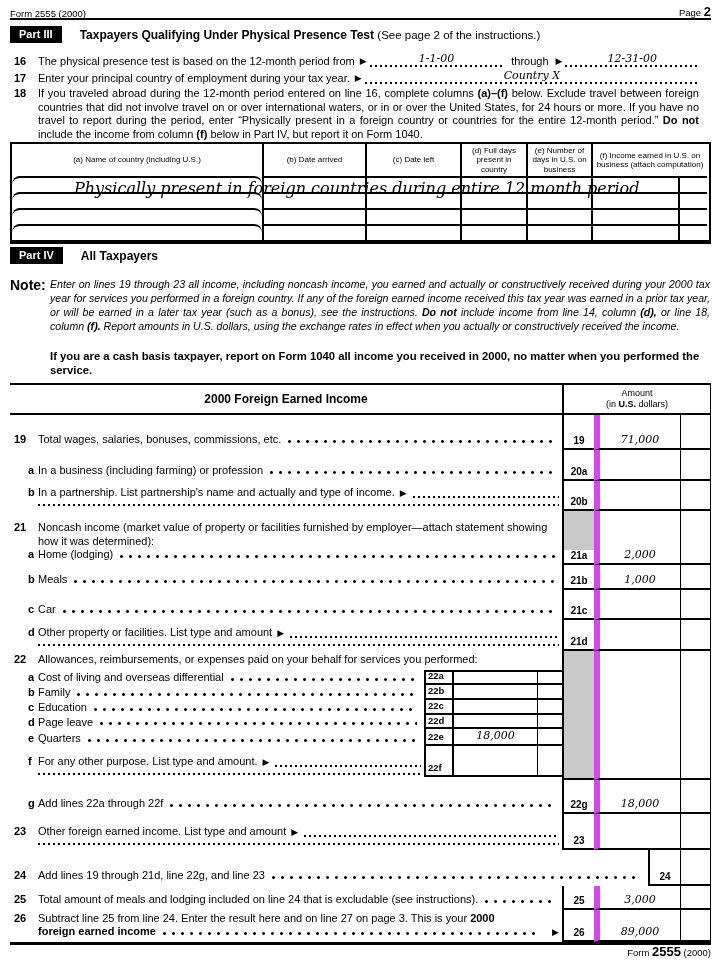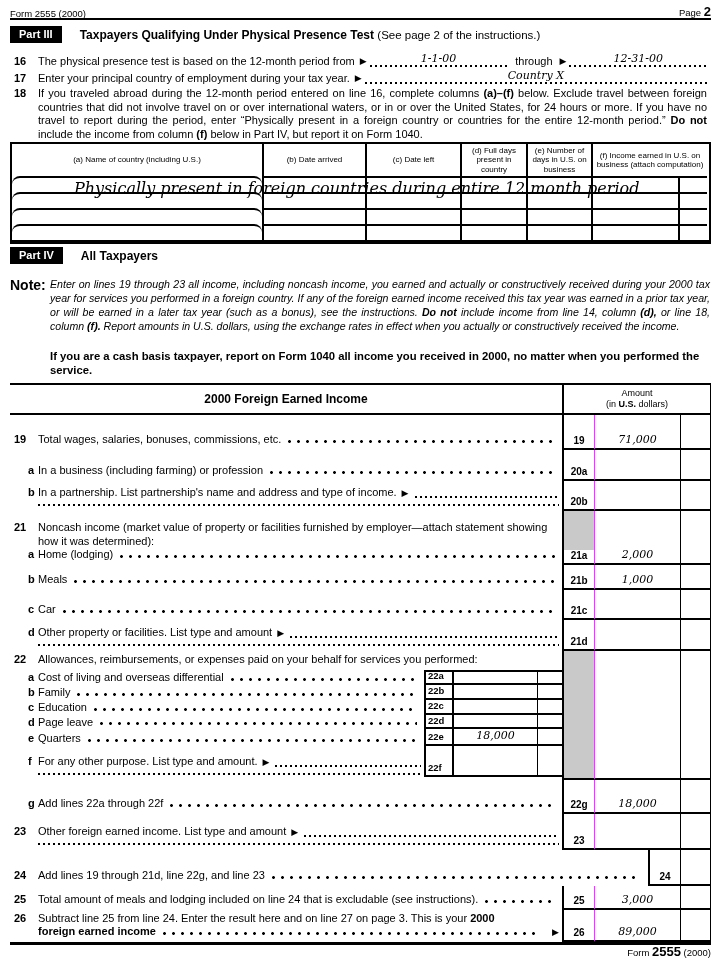--- a/index.html
+++ b/index.html
@@ -17,21 +17,21 @@
   .pagenum { font-weight:bold; font-size:13px; }
   .toprule { top:18px; left:10px; right:10px; height:2px; background:#000; }
 
   
   .partrow { left:10px; right:10px; display:flex; align-items:center; }
   .badge { background:#000; color:#fff; font-weight:bold; font-size:11px; padding:2px 9px 3px 9px; flex:none; }
   .part-title { font-weight:bold; font-size:12px; margin-left:18px; }
   .part-note { font-size:11.5px; font-weight:normal; }
 
   
-  .fline { left:10px; right:14px; display:flex; align-items:flex-end; line-height:1.2; }
+  .fline { left:10px; right:22px; display:flex; align-items:flex-end; line-height:1.2; }
   .lnum { width:28px; flex:none; font-weight:bold; padding-left:4px; }
   .arrow { font-size:9px; padding:0 3px 1px 5px; }
   .entry { flex:1; position:relative; height:14px; }
   .entry::after { content:""; position:absolute; left:0; right:0; bottom:1px; height:2px;
     background:repeating-linear-gradient(90deg,#000 0 2px,transparent 2px 5px); }
   .entry .val { position:absolute; left:0; right:0; bottom:3px; text-align:center; }
   .para18 { display:flex; align-items:flex-start; text-align:justify; }
   .para18 .txt { flex:1; line-height:1.24; }
 
   
@@ -57,21 +57,21 @@
   
   .itable { top:383px; left:10px; width:701px; border-top:2px solid #000; border-bottom:3px solid #000; border-right:1.5px solid #000; }
   .ithead { display:flex; height:30px; border-bottom:2px solid #000; }
   .ithead .h-desc { flex:1; display:flex; align-items:center; justify-content:center; font-weight:bold; font-size:12px; }
   .ithead .h-amt { width:148px; border-left:2px solid #000; display:flex; flex-direction:column; align-items:center; justify-content:center; font-size:9px; line-height:1.25; }
   .irow { display:flex; }
   .dcell { flex:1; display:flex; flex-direction:column; justify-content:flex-end; padding-bottom:3px; line-height:1.25; }
   .dline { display:flex; align-items:flex-end; }
   .dline .txt { white-space:nowrap; }
   .ncell { width:32px; flex:none; border-left:2px solid #000; border-bottom:2px solid #000; font-weight:bold; font-size:10px; display:flex; flex-direction:column; align-items:center; justify-content:flex-end; padding-bottom:2px; }
-  .acell { width:86px; flex:none; border-left:1px solid #d946ef; border-bottom:2px solid #000; display:flex; align-items:flex-end; justify-content:center; padding-bottom:2px; }
+  .acell { width:86px; flex:none; border-left:6px solid #d946ef; border-bottom:2px solid #000; display:flex; align-items:flex-end; justify-content:center; padding-bottom:2px; }
   .ccell { width:30px; flex:none; border-left:1px solid #000; border-bottom:2px solid #000; }
   .gray { background:#c9c9c9; }
   .grayfill { width:100%; flex:1; background:#c9c9c9; }
   .leaders { flex:1; position:relative; min-width:8px; align-self:stretch; }
   .leaders::after { content:""; position:absolute; left:7px; right:7px; bottom:4px; height:3px;
     background-image:radial-gradient(circle at 1.5px 1.5px, #000 1.2px, transparent 1.6px);
     background-size:9px 3px; background-repeat:repeat-x; }
   .dotfill { flex:1; position:relative; align-self:stretch; min-width:10px; }
   .dotfill::after { content:""; position:absolute; left:3px; right:3px; bottom:2px; height:2px;
     background:repeating-linear-gradient(90deg,#000 0 2px,transparent 2px 5px); }
@@ -251,21 +251,21 @@
           <span>20a</span>
         </div>
       <div class="acell"></div>
       <div class="ccell"></div>
     </div>
 
     <div class="irow r20b">
       <div class="dcell">
         <div class="dline">
           <span class="glabel">b</span>
-          <span class="txt">In a partnership. List partnership's name and address and type of income.</span>
+          <span class="txt">In a partnership. List partnership's name and actually and type of income.</span>
           <span class="arrow">▶</span>
           <span class="dotfill"></span>
         </div>
         <div class="dotline"></div>
       </div>
       <div class="ncell">
           <span>20b</span>
         </div>
       <div class="acell"></div>
       <div class="ccell"></div>

